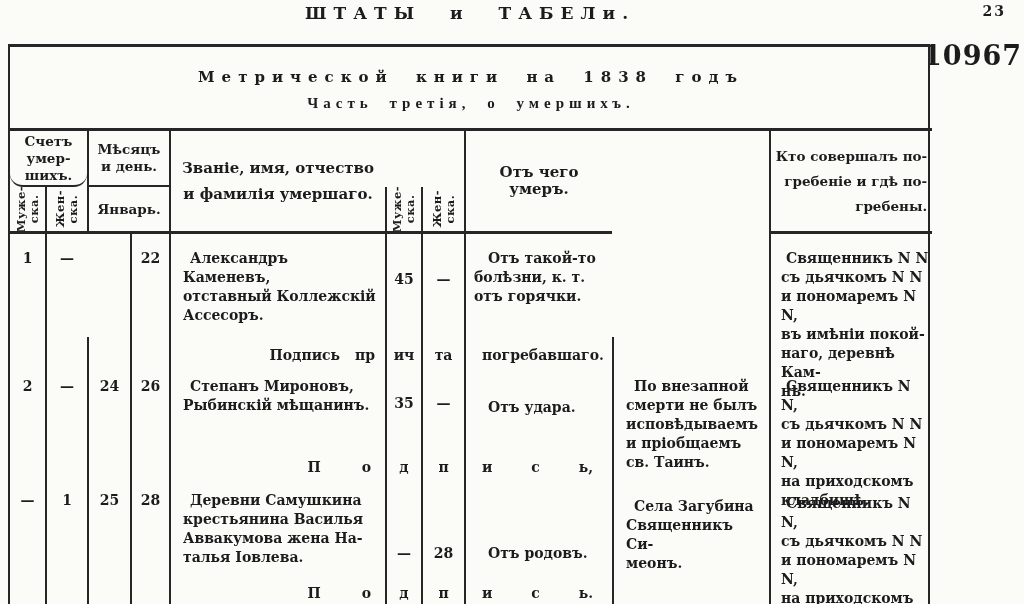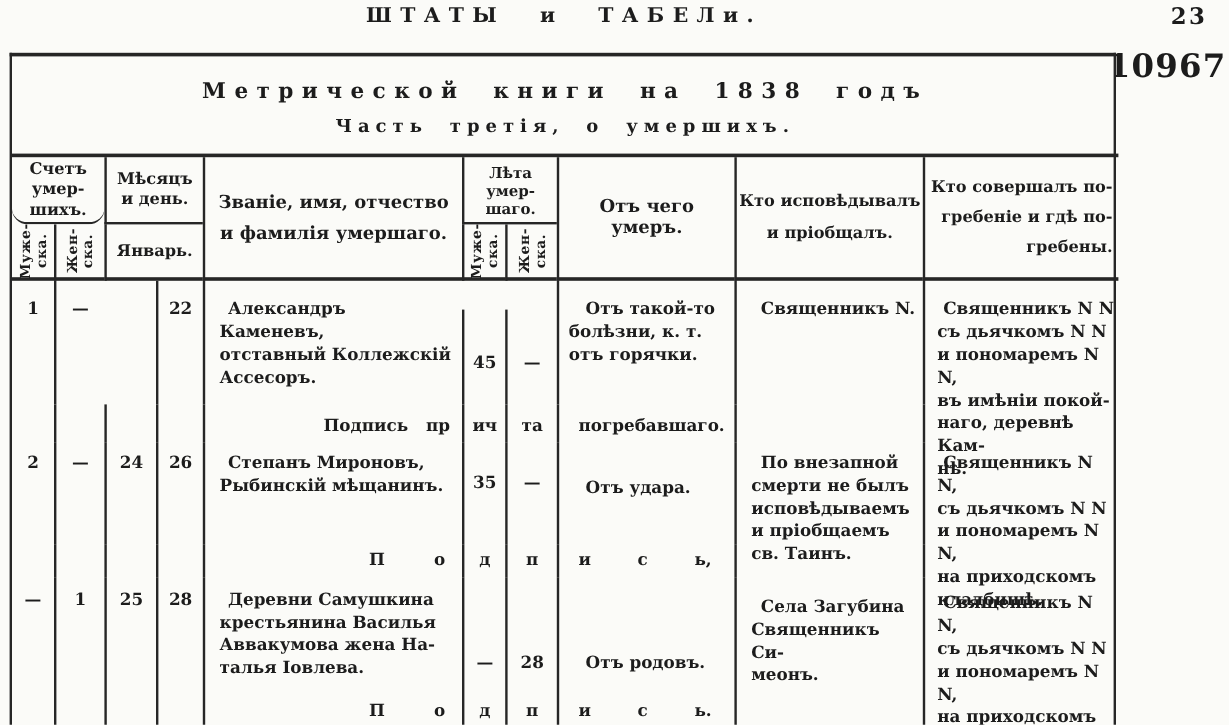--- a/index.html
+++ b/index.html
@@ -7,21 +7,21 @@
     width:1024px;height:604px;overflow:hidden;position:relative;
     background:#fbfbf8;color:#1c1c1c;
     font-family:"DejaVu Serif","Liberation Serif",serif;
   }
   
   .runhead{
     position:absolute;top:3px;left:0;width:940px;text-align:center;
     font-size:17px;font-weight:bold;letter-spacing:7px;word-spacing:16px;
   }
   .pageno{
-    position:absolute;top:3px;right:18px;font-size:19px;font-weight:bold;letter-spacing:2px;
+    position:absolute;top:3px;right:18px;font-size:14px;font-weight:bold;letter-spacing:2px;
   }
   .plateno{
     position:absolute;top:40px;right:2px;font-size:27px;font-weight:bold;letter-spacing:1px;
   }
   
   .tbl{
     position:absolute;left:8px;top:44px;width:922px;height:563px;
     box-sizing:border-box;background:#fbfbf8;
     border-top:3px solid #262626;border-left:2px solid #262626;border-right:2px solid #262626;
     display:grid;
@@ -32,22 +32,22 @@
   .cell{font-size:14px;line-height:19px;}
   .bl{border-left:2px solid #262626;}
   .gb{border-bottom:2px solid #262626;}
   .hb{border-bottom:3px solid #262626;}
   
   .title-cell{
     grid-area:1/1/2/11;border-bottom:3px solid #262626;
     display:flex;flex-direction:column;align-items:center;justify-content:center;
     gap:9px;box-sizing:border-box;padding-top:4px;
   }
-  .t1{font-size:18px;font-weight:bold;letter-spacing:7px;word-spacing:10px;}
-  .t2{font-size:15px;font-weight:bold;letter-spacing:5px;word-spacing:8px;}
+  .t1{font-size:15px;font-weight:bold;letter-spacing:7px;word-spacing:10px;}
+  .t2{font-size:15px;font-weight:bold;letter-spacing:5px;word-spacing:8px;font-family:Liberation Serif, serif;}
   
   .hcell{
     display:flex;align-items:center;justify-content:center;text-align:center;
     font-size:13.5px;line-height:17px;padding:2px;
   }
   .vert{writing-mode:vertical-rl;transform:rotate(180deg);font-size:11.5px;line-height:13px;letter-spacing:.5px;}
   .h-count{grid-area:2/1/3/3;border-radius:13px;}
   .h-month{grid-area:2/3/3/5;}
   .h-name {grid-area:2/5/4/6;font-size:15px;line-height:26px;}
   .h-age  {grid-area:2/6/3/8;font-size:12.5px;line-height:15px;}
@@ -65,21 +65,21 @@
   .name-cell{padding-left:12px;padding-right:8px;text-indent:7px;}
   .cause-cell{padding-left:8px;padding-right:6px;text-indent:14px;}
   .conf-cell{padding-left:12px;padding-right:5px;text-indent:8px;}
   .bur-cell{padding-left:10px;padding-right:3px;text-indent:5px;}
   
   .sig5a{text-align:right;padding-right:10px;word-spacing:10px;padding-left:23px;}
   .sig5b{text-align:right;padding-right:14px;word-spacing:36px;}
   .sig8a{padding-left:16px;}
   .sig8b{padding-left:16px;word-spacing:34px;}
   
-  .pA{padding-top:15px;}  .pA2{padding-top:36px;margin-top:24px;}
+  .pA{padding-top:15px;}  .pA2{padding-top:36px;}
   .pS1{padding-top:9px;}
   .pB{padding-top:8px;}   .pB2{padding-top:25px;} .pB3{padding-top:29px;}
   .pS2{padding-top:4px;}
   .pC{padding-top:10px;}  .pC2{padding-top:63px;} .pC3{padding-top:16px;} .pC4{padding-top:13px;}
   .pS3{padding-top:9px;}
 </style>
 </head>
 <body>
 
 <div class="runhead">ШТАТЫ и ТАБЕЛи.</div>
@@ -92,25 +92,21 @@
     <div class="t1">Метрической книги на 1838 годъ</div>
     <div class="t2">Часть третія, о умершихъ.</div>
   </div>
 
   <div class="hcell h-count gb">Счетъ умер-
 шихъ.</div>
   <div class="hcell h-month bl gb">Мѣсяцъ
 и день.</div>
   <div class="hcell h-name bl hb">Званіе, имя, отчество
 и фамилія умершаго.</div>
-  <div class="hcell h-age bl gb">Лѣта умер-
-шаго.</div>
   <div class="hcell h-cause bl hb">Отъ чего умеръ.</div>
-  <div class="hcell h-conf bl hb">Кто исповѣдывалъ
-и пріобщалъ.</div>
   <div class="hcell h-bur bl hb">Кто совершалъ по-
 гребеніе и гдѣ по-
 гребены.</div>
 
   <div class="hcell h-cm hb"><span class="vert">Муже-
 ска.</span></div>
   <div class="hcell h-cf bl hb"><span class="vert">Жен-
 ска.</span></div>
   <div class="hcell h-jan bl hb">Январь.</div>
   <div class="hcell h-am bl hb"><span class="vert">Муже-
@@ -122,21 +118,20 @@
   <div class="cell num bl c2 r4 pA">—</div>
   <div class="cell num bl c4 r4 pA">22</div>
   <div class="cell name-cell bl c5 r4 pA">Александръ Каменевъ,
 отставный Коллежскій
 Ассесоръ.</div>
   <div class="cell num bl c6 r4 pA2">45</div>
   <div class="cell num bl c7 r4 pA2">—</div>
   <div class="cell cause-cell bl c8 r4 pA">Отъ такой-то
 болѣзни, к. т.
 отъ горячки.</div>
-  <div class="cell conf-cell bl c9 r4 pA">Священникъ N.</div>
   <div class="cell bur-cell bl c10 r4 pA">Священникъ N N
 съ дьячкомъ N N
 и пономаремъ N N,
 въ имѣніи покой-
 наго, деревнѣ Кам-
 нѣ.</div>
 
   <div class="cell c1 r5"></div>
   <div class="cell bl c2 r5"></div>
   <div class="cell bl c3 r5"></div>

